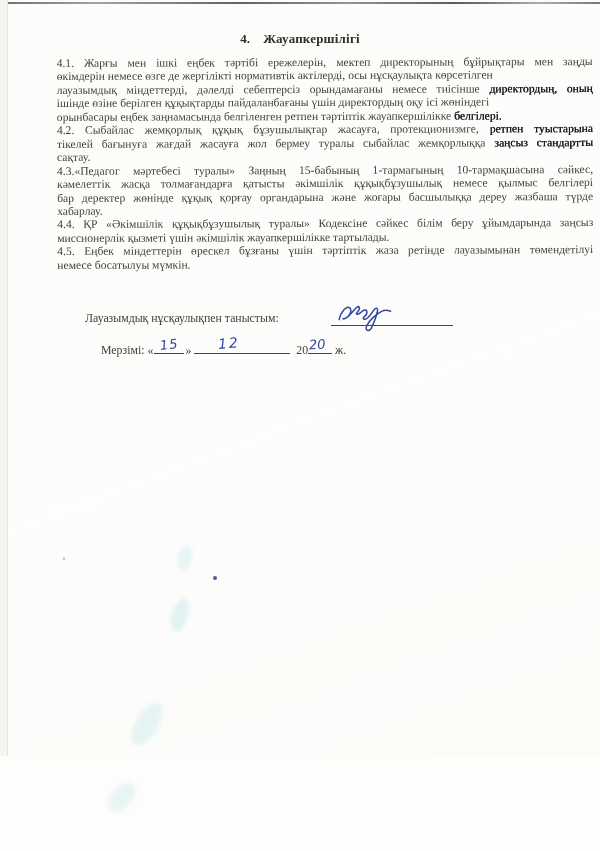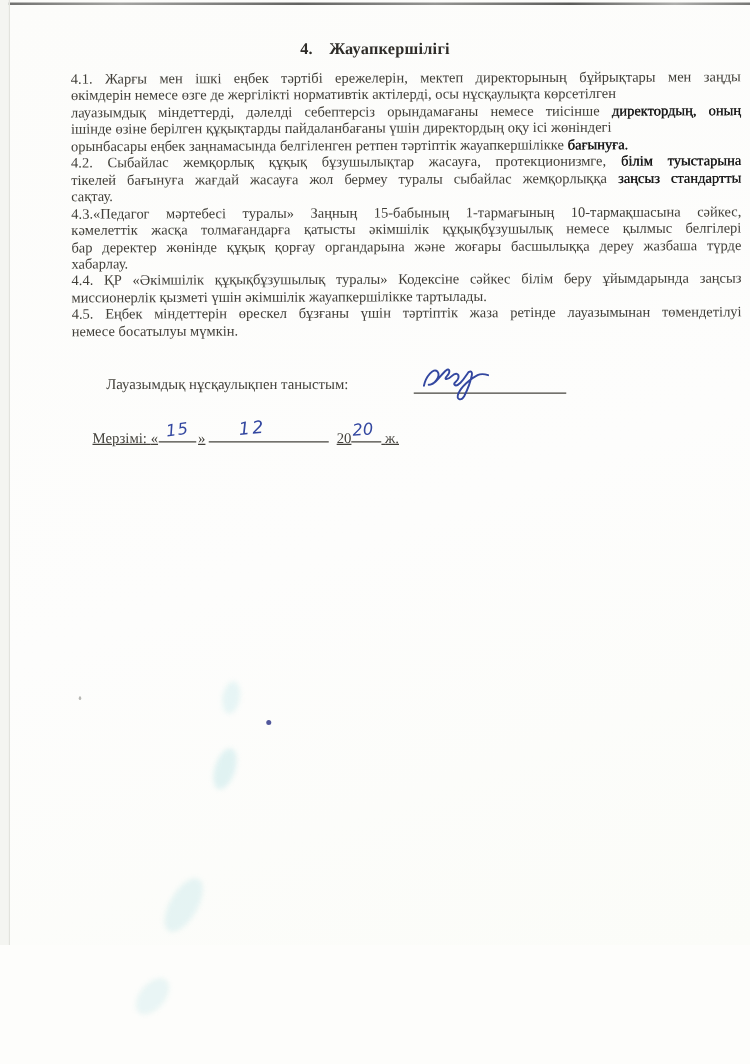--- a/index.html
+++ b/index.html
@@ -28,28 +28,28 @@
 
   .content{
     position:absolute;left:57px;top:56px;width:536px;
     color:#413f39;font-size:11.6px;line-height:13.45px;
     transform:rotate(-0.2deg);
   }
   .line{min-height:13.45px;}
   .line.j{text-align:justify;text-align-last:justify;}
   .dk{color:#191919;text-shadow:.3px 0 0 #191919;}
 
-  .sig-row{position:absolute;left:85px;top:300px;width:470px;color:#413f39;font-size:11.8px;}
+  .sig-row{position:absolute;left:85px;top:311px;width:470px;color:#413f39;font-size:11.8px;}
   .sig-line{
     position:absolute;left:246px;top:2px;width:122px;height:12px;
     border-bottom:1.2px solid #46443e;
   }
   .sig-svg{position:absolute;left:2px;bottom:-7px;}
 
-  .date-row{position:absolute;left:74px;top:340px;color:#413f39;font-size:11.8px;text-decoration:underline;}
+  .date-row{position:absolute;left:101px;top:340px;color:#413f39;font-size:11.8px;}
   .blank{
     display:inline-block;position:relative;height:13px;vertical-align:baseline;
     border-bottom:1.2px solid #46443e;
   }
   .blank.day{width:30px;margin:0 1px;}
   .blank.month{width:96px;margin-left:3px;margin-right:6px;}
   .blank.year{width:24px;}
   .pen{
     color:#3347a0;font-family:"DejaVu Sans",sans-serif;font-style:italic;
     position:absolute;white-space:nowrap;
@@ -77,24 +77,24 @@
   <div class="scan-left-line"></div>
 
   <h1 class="title"><span>4.</span><span class="gap"></span><span>Жауапкершілігі</span></h1>
 
   <div class="content">
     <div>
       <div class="line j">4.1. Жарғы мен ішкі еңбек тәртібі ережелерін, мектеп директорының бұйрықтары мен заңды</div>
       <div class="line">өкімдерін немесе өзге де жергілікті нормативтік актілерді, осы нұсқаулықта көрсетілген</div>
       <div class="line j"><span>лауазымдық міндеттерді, дәлелді себептерсіз орындамағаны немесе тиісінше </span><span class="dk">директордың, оның</span></div>
       <div class="line">ішінде өзіне берілген құқықтарды пайдаланбағаны үшін директордың оқу ісі жөніндегі</div>
-      <div class="line"><span>орынбасары еңбек заңнамасында белгіленген ретпен тәртіптік жауапкершілікке </span><span class="dk">бағынуға.</span></div>
+      <div class="line"><span>орынбасары еңбек заңнамасында белгіленген ретпен тәртіптік жауапкершілікке </span><span class="dk">белгілері.</span></div>
     </div>
     <div>
-      <div class="line j"><span>4.2. Сыбайлас жемқорлық құқық бұзушылықтар жасауға, протекционизмге, </span><span class="dk">білім туыстарына</span></div>
+      <div class="line j"><span>4.2. Сыбайлас жемқорлық құқық бұзушылықтар жасауға, протекционизмге, </span><span class="dk">ретпен туыстарына</span></div>
       <div class="line j"><span>тікелей бағынуға жағдай жасауға жол бермеу туралы сыбайлас жемқорлыққа </span><span class="dk">заңсыз стандартты</span></div>
       <div class="line">сақтау.</div>
     </div>
     <div>
       <div class="line j">4.3.«Педагог мәртебесі туралы» Заңның 15-бабының 1-тармағының 10-тармақшасына сәйкес,</div>
       <div class="line j">кәмелеттік жасқа толмағандарға қатысты әкімшілік құқықбұзушылық немесе қылмыс белгілері</div>
       <div class="line j">бар деректер жөнінде құқық қорғау органдарына және жоғары басшылыққа дереу жазбаша түрде</div>
       <div class="line">хабарлау.</div>
     </div>
     <div>

